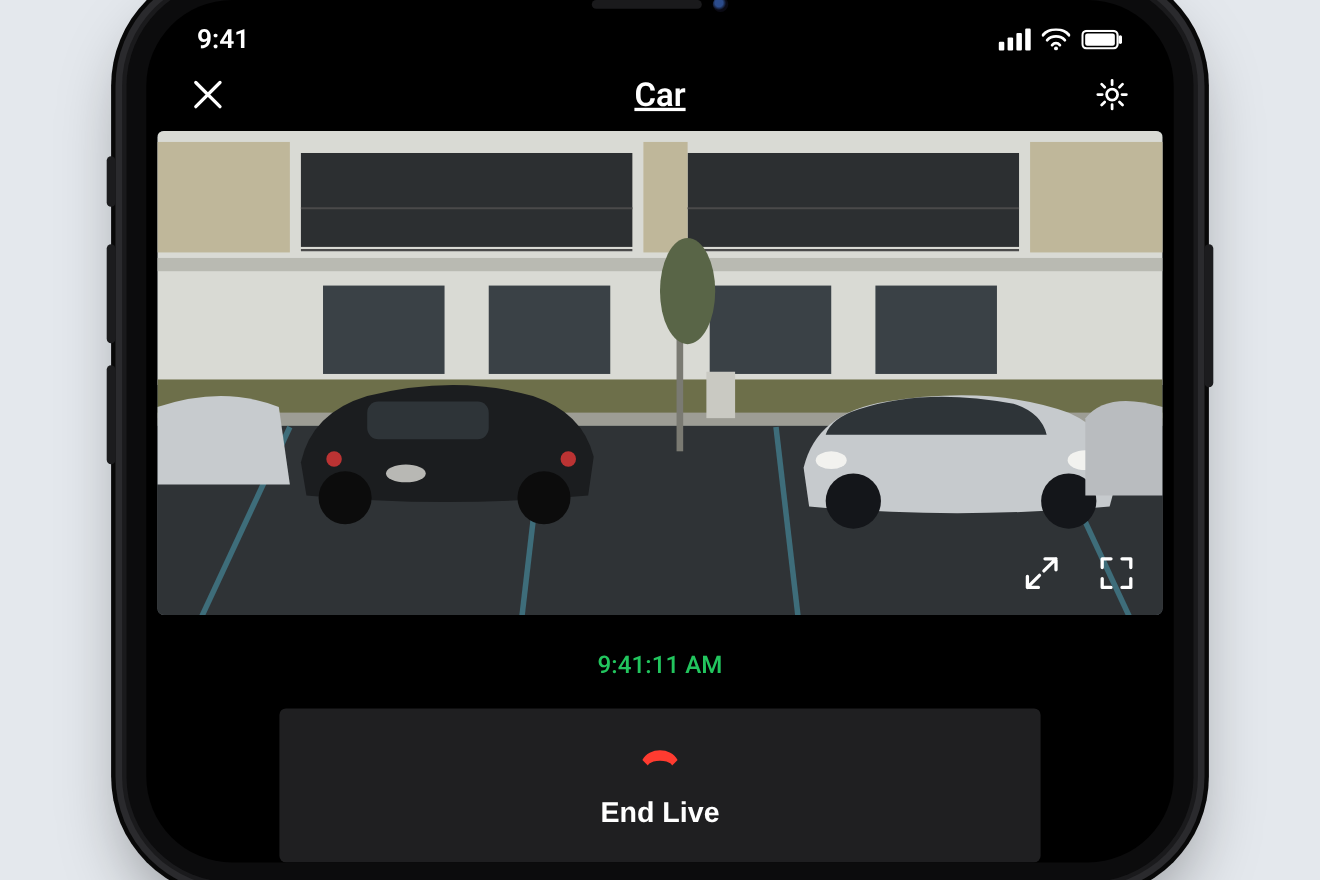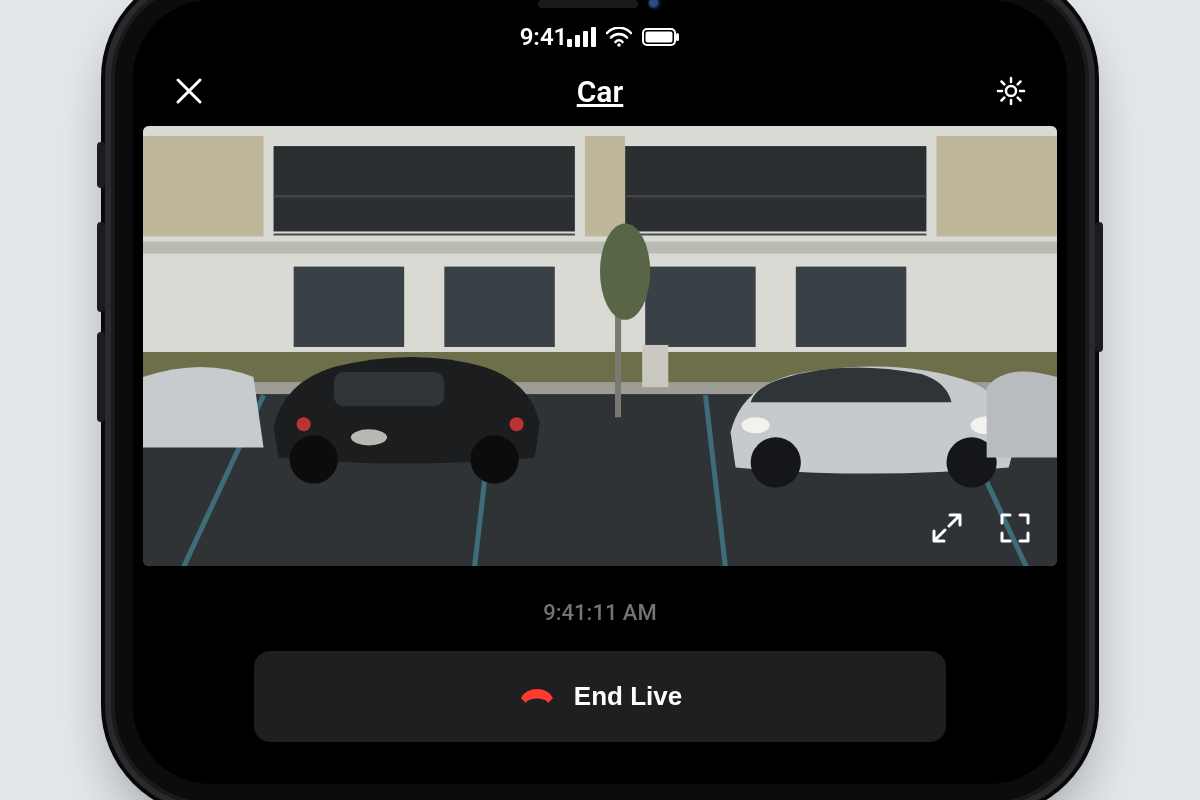--- a/index.html
+++ b/index.html
@@ -50,21 +50,21 @@
     background:#000;
     border-radius:78px;
     overflow:hidden;
     color:#fff;
     display:flex; flex-direction:column;
   }
 
   
   .status-bar {
     height:56px; padding:18px 46px 0 46px;
-    display:flex; justify-content:center; align-items:center;
+    display:flex; justify-content:space-between; align-items:center;
     font-size:24px; font-weight:600;
   }
   .status-right { display:flex; align-items:center; gap:10px; }
   .bars { display:flex; align-items:flex-end; gap:3px; }
   .bars span { width:5px; background:#fff; border-radius:1px; }
   .bars span:nth-child(1){height:8px} .bars span:nth-child(2){height:12px}
   .bars span:nth-child(3){height:16px} .bars span:nth-child(4){height:20px}
   .wifi svg, .battery svg { display:block; }
 
   
@@ -85,29 +85,30 @@
   }
   .feed svg.scene{position:absolute;inset:0;}
   .feed-ctrls {
     position:absolute; right:22px; bottom:18px; display:flex; gap:28px;
   }
   .feed-ctrls .icon-btn svg{stroke:#fff;}
 
   
   .timestamp {
     text-align:center; font-size:22px; font-weight:500;
-    padding:34px 0 26px 0; color:#737373;
+    padding:34px 0 26px 0; color:#22c55e;
   }
 
   
   .end-live {
     align-self:center;
-    width:74%; background:#1f1f21; border:none; border-radius:16px;
+    width:74%; background:#1f1f21; border:none; border-radius:6px;
     padding:30px 0; display:flex; align-items:center; justify-content:center; gap:18px;
     cursor:pointer;
+    flex-direction:column;
   }
   .end-live span { color:#fff; font-size:26px; font-weight:600; }
   .hangup-icon { display:inline-block; }
 </style>
 </head>
 <body>
 
 <div class="phone">
   <div class="side-btn l1"></div>
   <div class="side-btn l2"></div>

